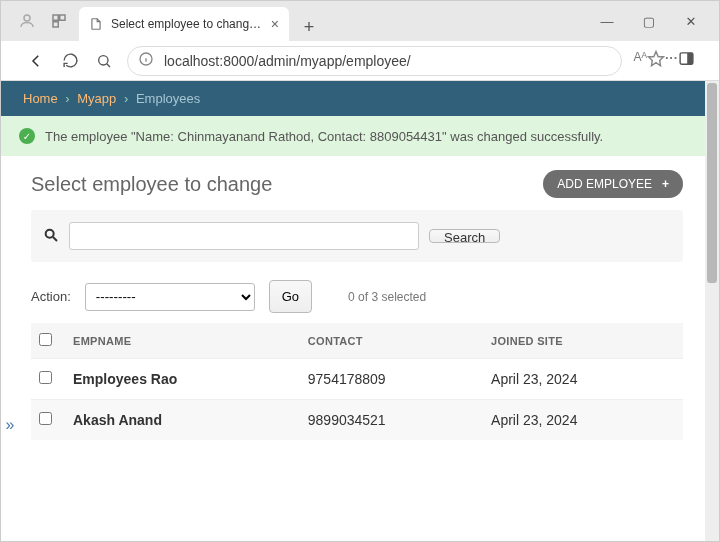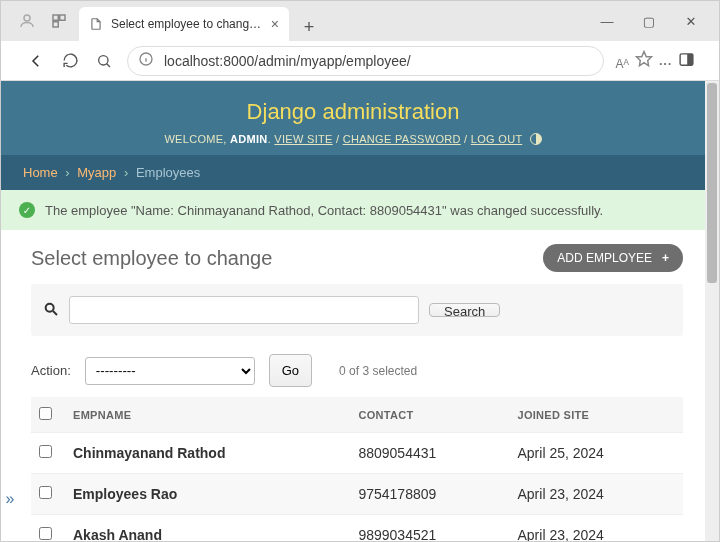--- a/index.html
+++ b/index.html
@@ -16,21 +16,21 @@
 .tab-close { color: #666; font-size: 14px; cursor: pointer; }
 .new-tab { width: 28px; height: 28px; display: flex; align-items: center; justify-content: center; color: #555; font-size: 18px; margin-left: 6px; cursor: pointer; }
 .tb-spacer { flex: 1; }
 .win-controls { display: flex; gap: 18px; margin-right: 8px; color: #555; }
 .win-btn { width: 24px; text-align: center; cursor: pointer; font-size: 13px; }
 .addr-bar { height: 40px; background: #fff; display: flex; align-items: center; padding: 0 24px; gap: 12px; border-bottom: 1px solid #ddd; }
 .nav-btn { color: #555; cursor: pointer; display: flex; align-items: center; justify-content: center; width: 22px; }
 .url-box { flex: 1; height: 30px; border: 1px solid #ddd; border-radius: 15px; display: flex; align-items: center; padding: 0 10px; gap: 8px; }
 .url-ico { color: #888; width: 18px; }
 .url-text { color: #444; font-size: 14px; }
-.addr-right { display: flex; gap: 6px; color: #777; align-items: flex-end; }
+.addr-right { display: flex; gap: 0; color: #777; align-items: flex-start; }
 .viewport { flex: 1; position: relative; display: flex; background: #fff; overflow: hidden; }
 .content-area { flex: 1; overflow: auto; }
 .vscroll { width: 14px; background: #eee; display: flex; flex-direction: column; }
 .vscroll-thumb { background: #b8b8b8; margin: 2px; border-radius: 3px; height: 200px; }
 .django-header { background: #417690; padding: 18px 20px 10px; text-align: center; color: #f5dd5d; }
 .django-title { font-size: 22px; font-weight: 300; color: #f5dd5d; }
 .django-userline { margin-top: 8px; font-size: 11px; color: #e6e6c0; letter-spacing: 0.3px; }
 .django-userline .bold { font-weight: bold; color: #fff; }
 .django-userline a { color: #e6e6c0; text-decoration: underline; cursor: pointer; }
 .theme-toggle { display:inline-block; width:12px; height:12px; border-radius:50%; border:1.5px solid #e6e6c0; background: linear-gradient(90deg, transparent 50%, #e6e6c0 50%); vertical-align:-2px; margin-left:4px;}
@@ -45,21 +45,21 @@
 .page-h1 { font-size: 20px; color: #666; font-weight: 400; flex: 1; }
 .add-btn { background: #6e6e6e; color: #fff; border-radius: 18px; padding: 7px 14px; font-size: 12px; display: flex; align-items: center; gap: 10px; cursor: pointer; }
 .add-plus { font-weight: bold; }
 .search-row { background: #f6f6f6; padding: 12px; display: flex; align-items: center; gap: 10px; border-radius: 3px; margin-bottom: 18px; }
 .search-ico { color: #555; font-size: 14px; }
 .search-input { flex: 0 0 350px; height: 28px; border: 1px solid #ccc; border-radius: 3px; padding: 0 6px; background: #fff; }
 .search-btn { height: 14px; padding: 0 14px; border: 1px solid #bbb; border-radius: 4px; background: linear-gradient(#f8f8f8,#eee); cursor: pointer; font-size: 13px; color: #333; }
 .action-row { display: flex; align-items: center; gap: 14px; margin-bottom: 10px; font-size: 13px; color: #444; }
 .action-select { height: 28px; border: 1px solid #bbb; border-radius: 3px; min-width: 170px; padding: 0 6px; background: #fff; }
 .go-btn { height: 33px; border: 1px solid #bbb; border-radius: 4px; padding: 0 12px; background: linear-gradient(#f8f8f8,#eee); cursor: pointer; font-size: 13px; }
-.sel-count { color: #777; font-size: 12px; margin-left: 13px; }
+.sel-count { color: #777; font-size: 12px; margin-left: 22px; }
 .table { width: 100%; border-collapse: collapse; margin-top: 4px; }
 .table thead th { background: #f6f6f6; text-align: left; font-size: 11px; color: #666; padding: 10px 8px; font-weight: 600; letter-spacing: 0.3px; }
 .table tbody td { padding: 12px 8px; font-size: 14px; color: #333; border-top: 1px solid #eee; }
 .table tbody tr:nth-child(even) td { background: #f8f8f8; }
 .emp-link { color: #333; font-weight: 600; cursor: pointer; }
 .side-handle { position: absolute; left: 0; top: 300px; width: 18px; color: #4a7aa8; font-size: 16px; text-align: center; cursor: pointer; }
 </style>
 </head>
 <body>
 
@@ -141,31 +141,20 @@
             <rect x="3" y="4" width="18" height="16" rx="2" fill="none" stroke="#555" stroke-width="2"></rect>
             <rect x="13" y="4" width="8" height="16" fill="#555"></rect>
           </svg>
       </span>
     </div>
   </div>
 
   <div class="viewport">
     <div class="content-area">
 
-      <div class="django-header">
-        <div class="django-title">Django administration</div>
-        <div class="django-userline">
-          <span>WELCOME,</span>
-          <span class="bold">ADMIN</span>.
-          <a>VIEW SITE</a> /
-          <a>CHANGE PASSWORD</a> /
-          <a>LOG OUT</a>
-          <span class="theme-toggle"></span>
-        </div>
-      </div>
 
       <div class="breadcrumb">
         <a>Home</a>
         <span class="sep">›</span>
         <a>Myapp</a>
         <span class="sep">›</span>
         <span class="cur">Employees</span>
       </div>
 
       <div style="position:relative">
@@ -208,26 +197,20 @@
           <table class="table">
             <thead>
               <tr>
                 <th style="width:34px;"><input type="checkbox" style=""></th>
                 <th>EMPNAME</th>
                 <th>CONTACT</th>
                 <th>JOINED SITE</th>
               </tr>
             </thead>
             <tbody>
-              <tr>
-                <td><input type="checkbox" style=""></td>
-                <td><span class="emp-link">Chinmayanand Rathod</span></td>
-                <td>8809054431</td>
-                <td>April 25, 2024</td>
-              </tr>
               <tr>
                 <td><input type="checkbox" style=""></td>
                 <td><span class="emp-link">Employees Rao</span></td>
                 <td>9754178809</td>
                 <td>April 23, 2024</td>
               </tr>
               <tr>
                 <td><input type="checkbox" style=""></td>
                 <td><span class="emp-link">Akash Anand</span></td>
                 <td>9899034521</td>

